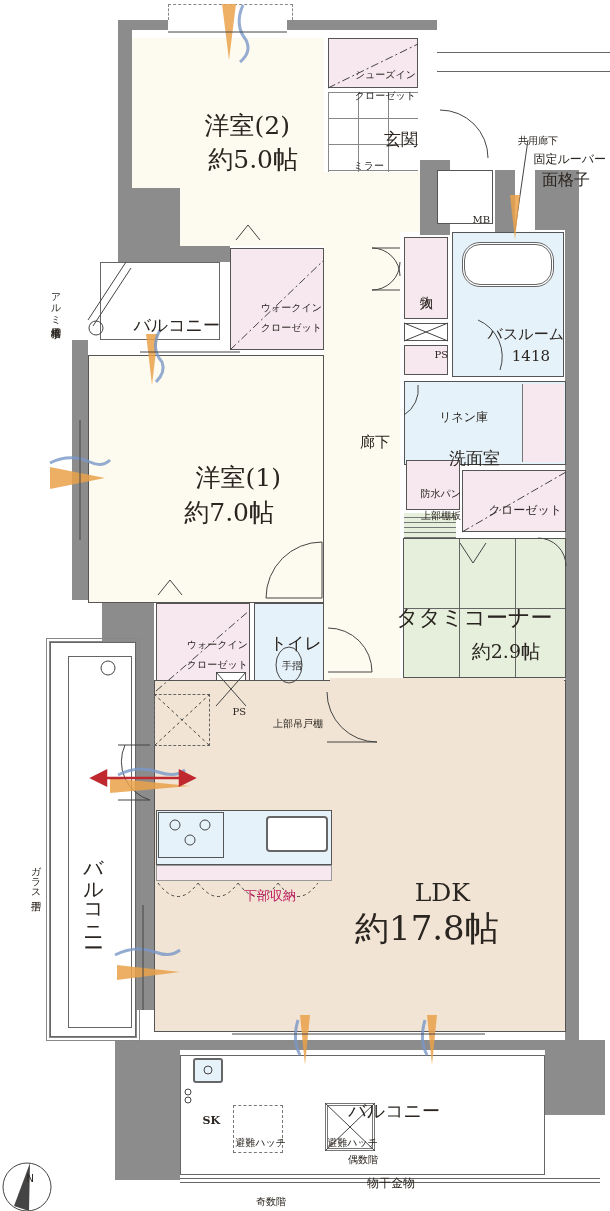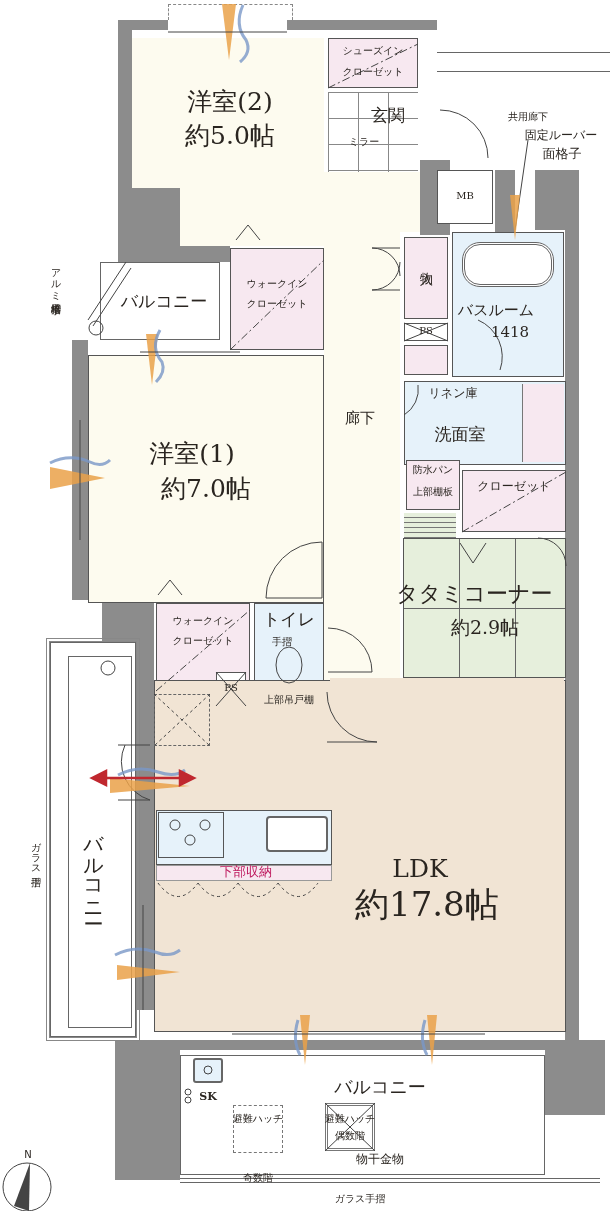--- a/index.html
+++ b/index.html
@@ -7,21 +7,21 @@
          font-family: "DejaVu Serif", "Liberation Serif", serif; color:#2a2520; }
   .abs { position:absolute; box-sizing:border-box; }
   .wall { background:#8c8c8c; }
   .room { border:1px solid #555; }
   .cream { background:#fdfbef; }
   .pink  { background:#f7e8f0; }
   .blue  { background:#e6f2fa; }
   .green { background:#e6efdc; }
   .ldk   { background:#f1e4d4; }
   .white { background:#ffffff; }
-  .lbl { position:absolute; white-space:nowrap; text-align:center; line-height:1.15; }
+  .lbl { position:absolute; white-space:nowrap; text-align:right; line-height:1.15;margin-top:24px; }
   .big  { font-size:25px; }
   .mid  { font-size:17px; }
   .sm   { font-size:13px; }
   .xs   { font-size:10px; }
   .vert { writing-mode:vertical-rl; text-orientation:upright; }
   .red  { color:#be185d; }
   svg { position:absolute; overflow:visible; }
 </style>
 </head>
 <body>
@@ -201,45 +201,45 @@
 <div class="lbl big" style="left:162px;top:122px;width:136px;">約5.0帖</div>
 
 <div class="lbl xs" style="left:330px;top:45px;width:86px;">シューズイン</div>
 <div class="lbl xs" style="left:330px;top:66px;width:86px;">クローゼット</div>
 
 <div class="lbl mid" style="left:358px;top:106px;width:60px;">玄関</div>
 <div class="lbl xs" style="left:344px;top:136px;width:40px;">ミラー</div>
 
 <div class="lbl xs" style="left:498px;top:111px;width:60px;">共用廊下</div>
 <div class="lbl sm" style="left:516px;top:129px;width:90px;font-size:12px;">固定ルーバー</div>
-<div class="lbl sm" style="left:534px;top:147px;width:56px;font-size:13px;">面格子</div>
+<div class="lbl sm" style="left:534px;top:147px;width:56px;font-size:16px;">面格子</div>
 <div class="lbl xs" style="left:440px;top:190px;width:50px;">MB</div>
 
 <div class="lbl xs vert" style="left:50px;top:262px;">アルミ縦格子手摺</div>
 
 <div class="lbl mid" style="left:108px;top:292px;width:112px;">バルコニー</div>
 
 <div class="lbl xs" style="left:232px;top:278px;width:90px;">ウォークイン</div>
 <div class="lbl xs" style="left:232px;top:298px;width:90px;">クローゼット</div>
 
 <div class="lbl sm vert" style="left:418px;top:262px;">物入</div>
 <div class="lbl xs" style="left:404px;top:325px;width:44px;">PS</div>
 
-<div class="lbl sm" style="left:446px;top:302px;width:100px;font-size:15px;">バスルーム</div>
+<div class="lbl sm" style="left:464px;top:302px;width:100px;font-size:15px;">バスルーム</div>
 <div class="lbl sm" style="left:470px;top:324px;width:80px;font-size:15px;">1418</div>
 
 <div class="lbl sm" style="left:330px;top:410px;width:60px;font-size:15px;">廊下</div>
 
 <div class="lbl xs" style="left:418px;top:387px;width:70px;font-size:12px;">リネン庫</div>
 <div class="lbl mid" style="left:420px;top:425px;width:80px;">洗面室</div>
 <div class="lbl xs" style="left:405px;top:464px;width:56px;">防水パン</div>
 <div class="lbl xs" style="left:405px;top:486px;width:56px;">上部棚板</div>
 <div class="lbl xs" style="left:466px;top:480px;width:96px;font-size:12px;">クローゼット</div>
 
-<div class="lbl big" style="left:132px;top:440px;width:120px;">洋室(1)</div>
+<div class="lbl big" style="left:161px;top:440px;width:120px;">洋室(1)</div>
 <div class="lbl big" style="left:138px;top:475px;width:136px;">約7.0帖</div>
 
 <div class="lbl mid" style="left:396px;top:581px;width:150px;font-size:22px;">タタミコーナー</div>
 <div class="lbl mid" style="left:430px;top:617px;width:110px;font-size:19px;">約2.9帖</div>
 
 <div class="lbl xs" style="left:158px;top:615px;width:90px;">ウォークイン</div>
 <div class="lbl xs" style="left:158px;top:635px;width:90px;">クローゼット</div>
 <div class="lbl xs" style="left:216px;top:682px;width:30px;">PS</div>
 
 <div class="lbl mid" style="left:256px;top:610px;width:66px;">トイレ</div>

